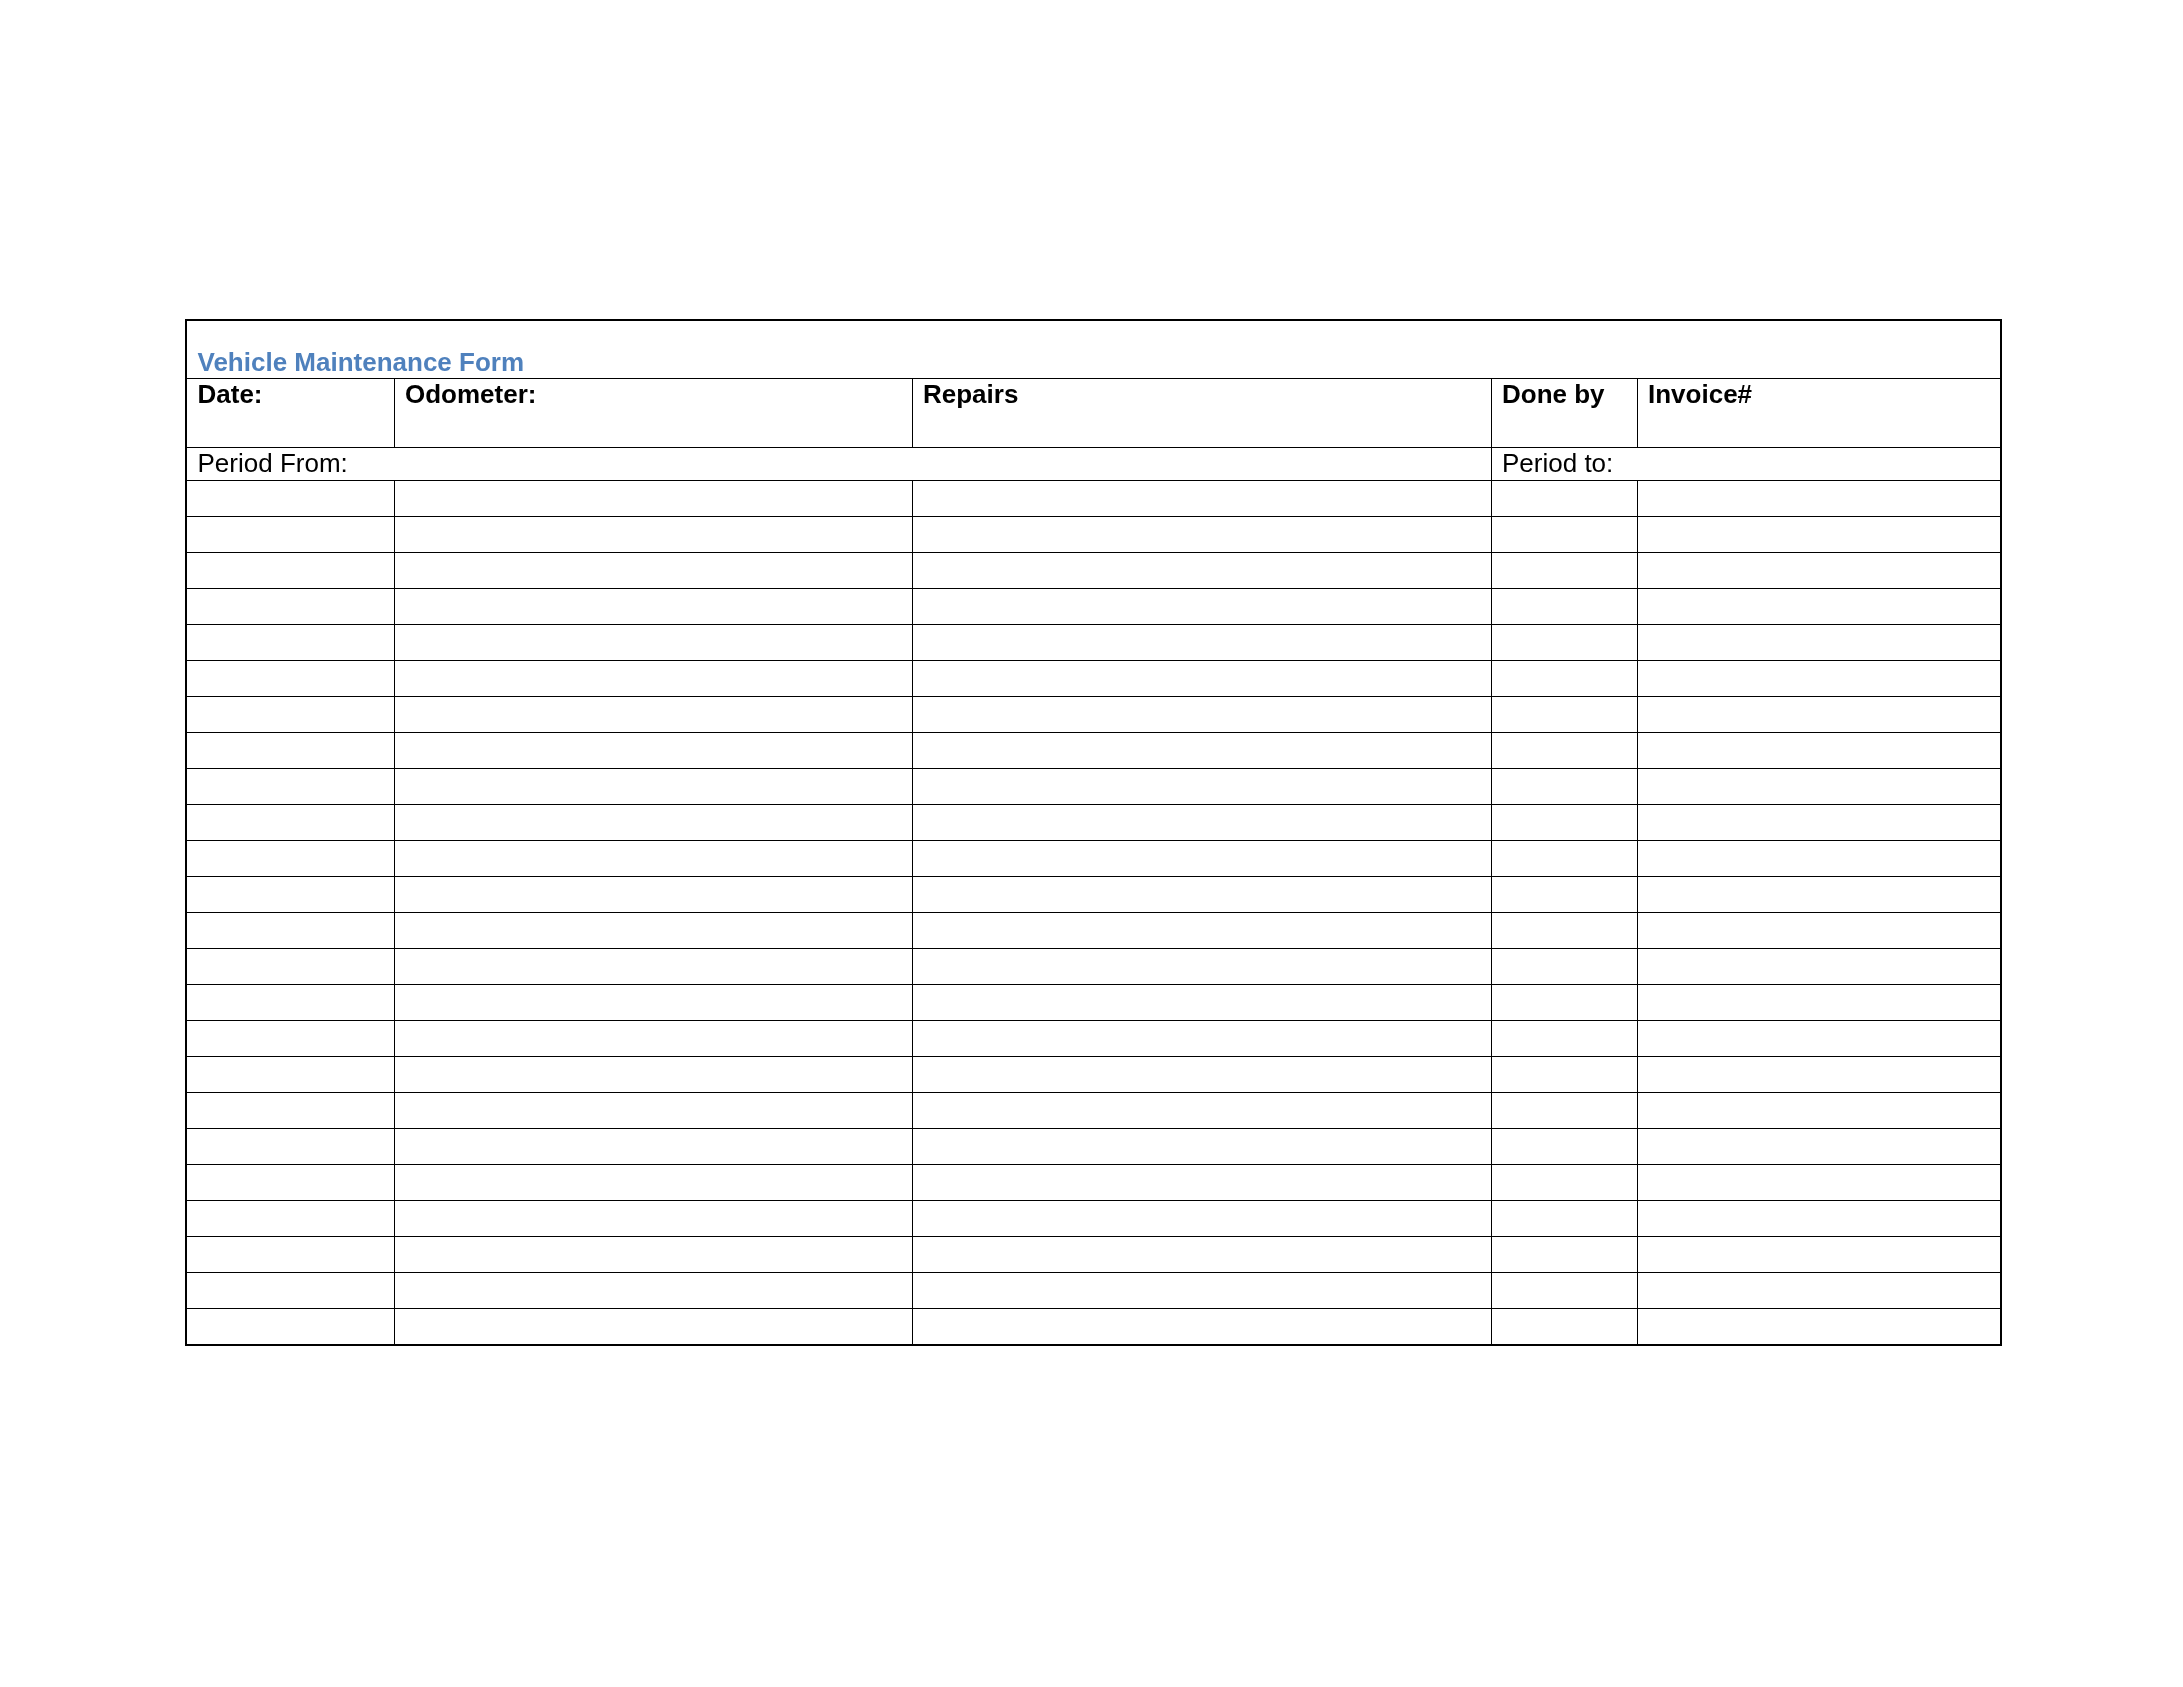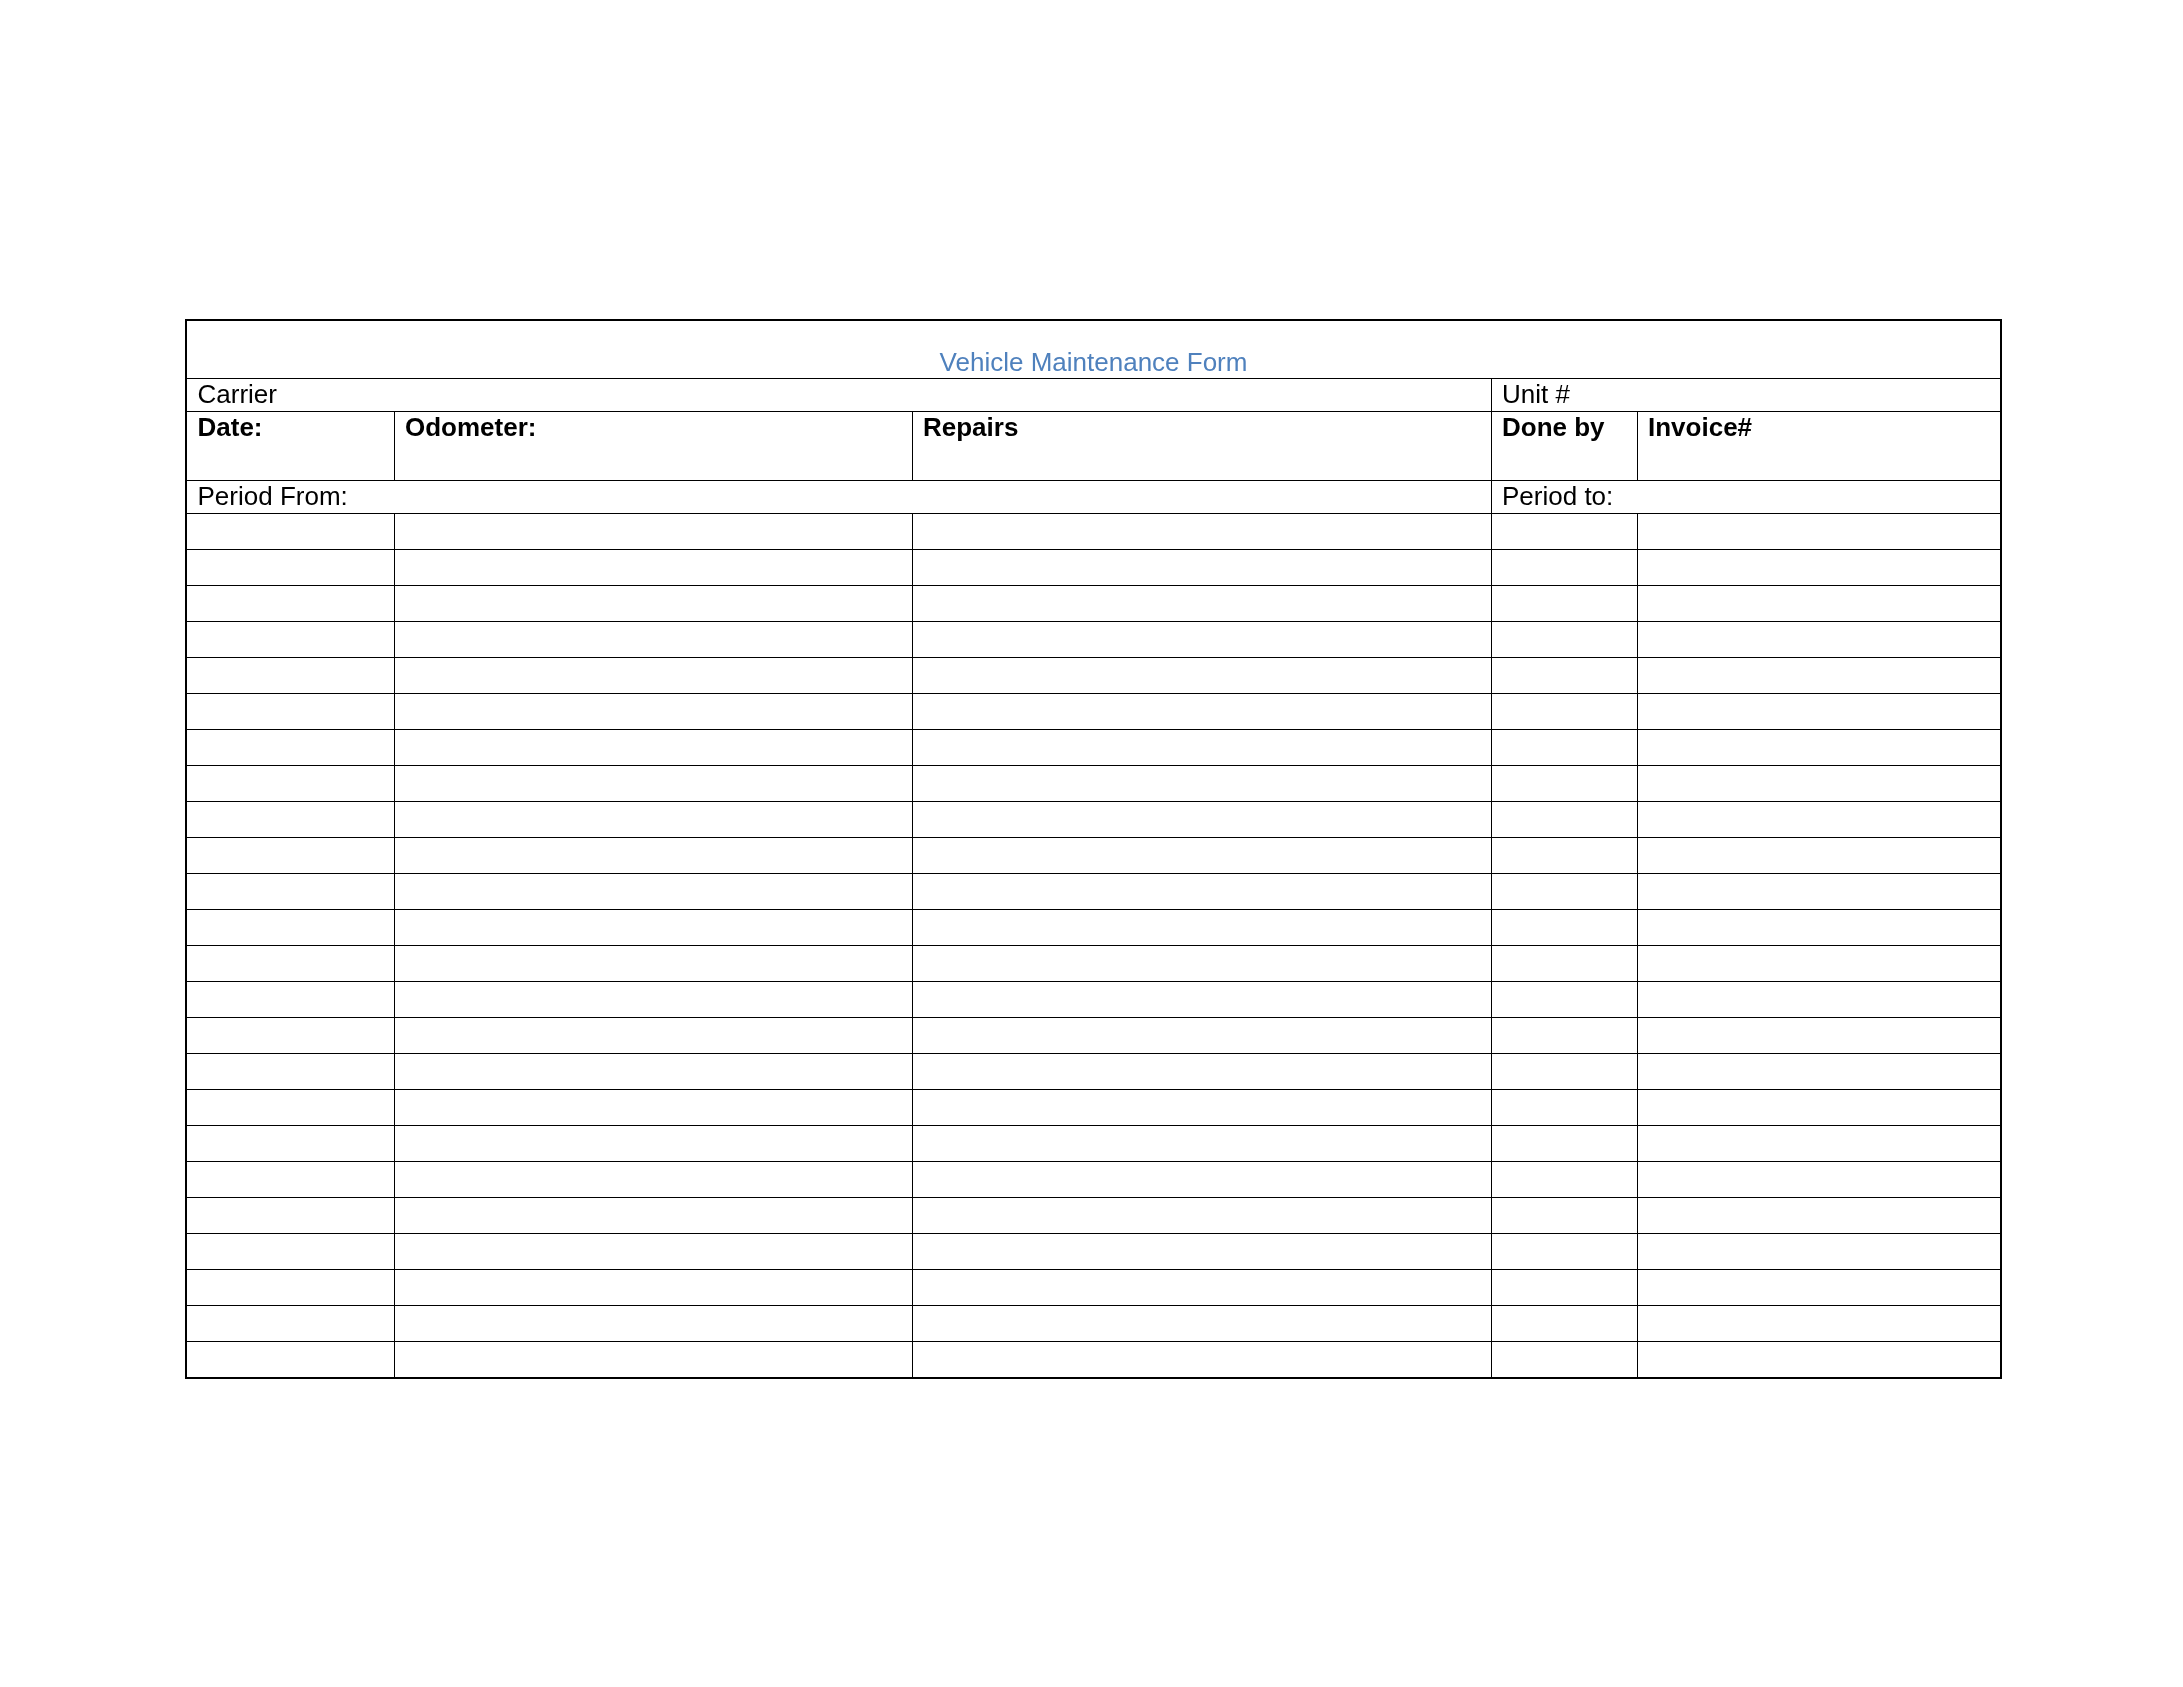--- a/index.html
+++ b/index.html
@@ -27,24 +27,24 @@
   table.vm-form td {
     border: 1.7px solid #000000;
     padding: 0 10.5px;
     font-size: 26px;
     line-height: 1.2;
     overflow: hidden;
     background: #ffffff;
   }
   td.title-cell {
     height: 57px;
-    text-align: center;
+    text-align: left;
     vertical-align: bottom;
     padding-bottom: 5.2px;
-    font-weight: normal;
+    font-weight: bold;
     font-size: 30px;
   }
   td.info-cell {
     height: 32px;
     vertical-align: middle;
   }
   td.header-cell {
     height: 68px;
     vertical-align: top;
     padding-top: 3.5px;
@@ -66,28 +66,20 @@
       <col style="width:146px">
       <col style="width:364px">
     </colgroup>
     <tbody>
       <tr>
         <td class="title-cell" colspan="5">
           <span id="title-text" style="color: rgb(79, 129, 189);">Vehicle Maintenance Form</span>
         </td>
       </tr>
       <tr>
-        <td class="info-cell" colspan="3">
-          <span>Carrier</span>
-        </td>
-        <td class="info-cell" colspan="2">
-          <span>Unit #</span>
-        </td>
-      </tr>
-      <tr>
         <td class="header-cell">Date:</td>
         <td class="header-cell">Odometer:</td>
         <td class="header-cell">Repairs</td>
         <td class="header-cell">Done by</td>
         <td class="header-cell">Invoice#</td>
       </tr>
       <tr>
         <td class="info-cell" colspan="3">
           <span>Period From:</span>
         </td>

